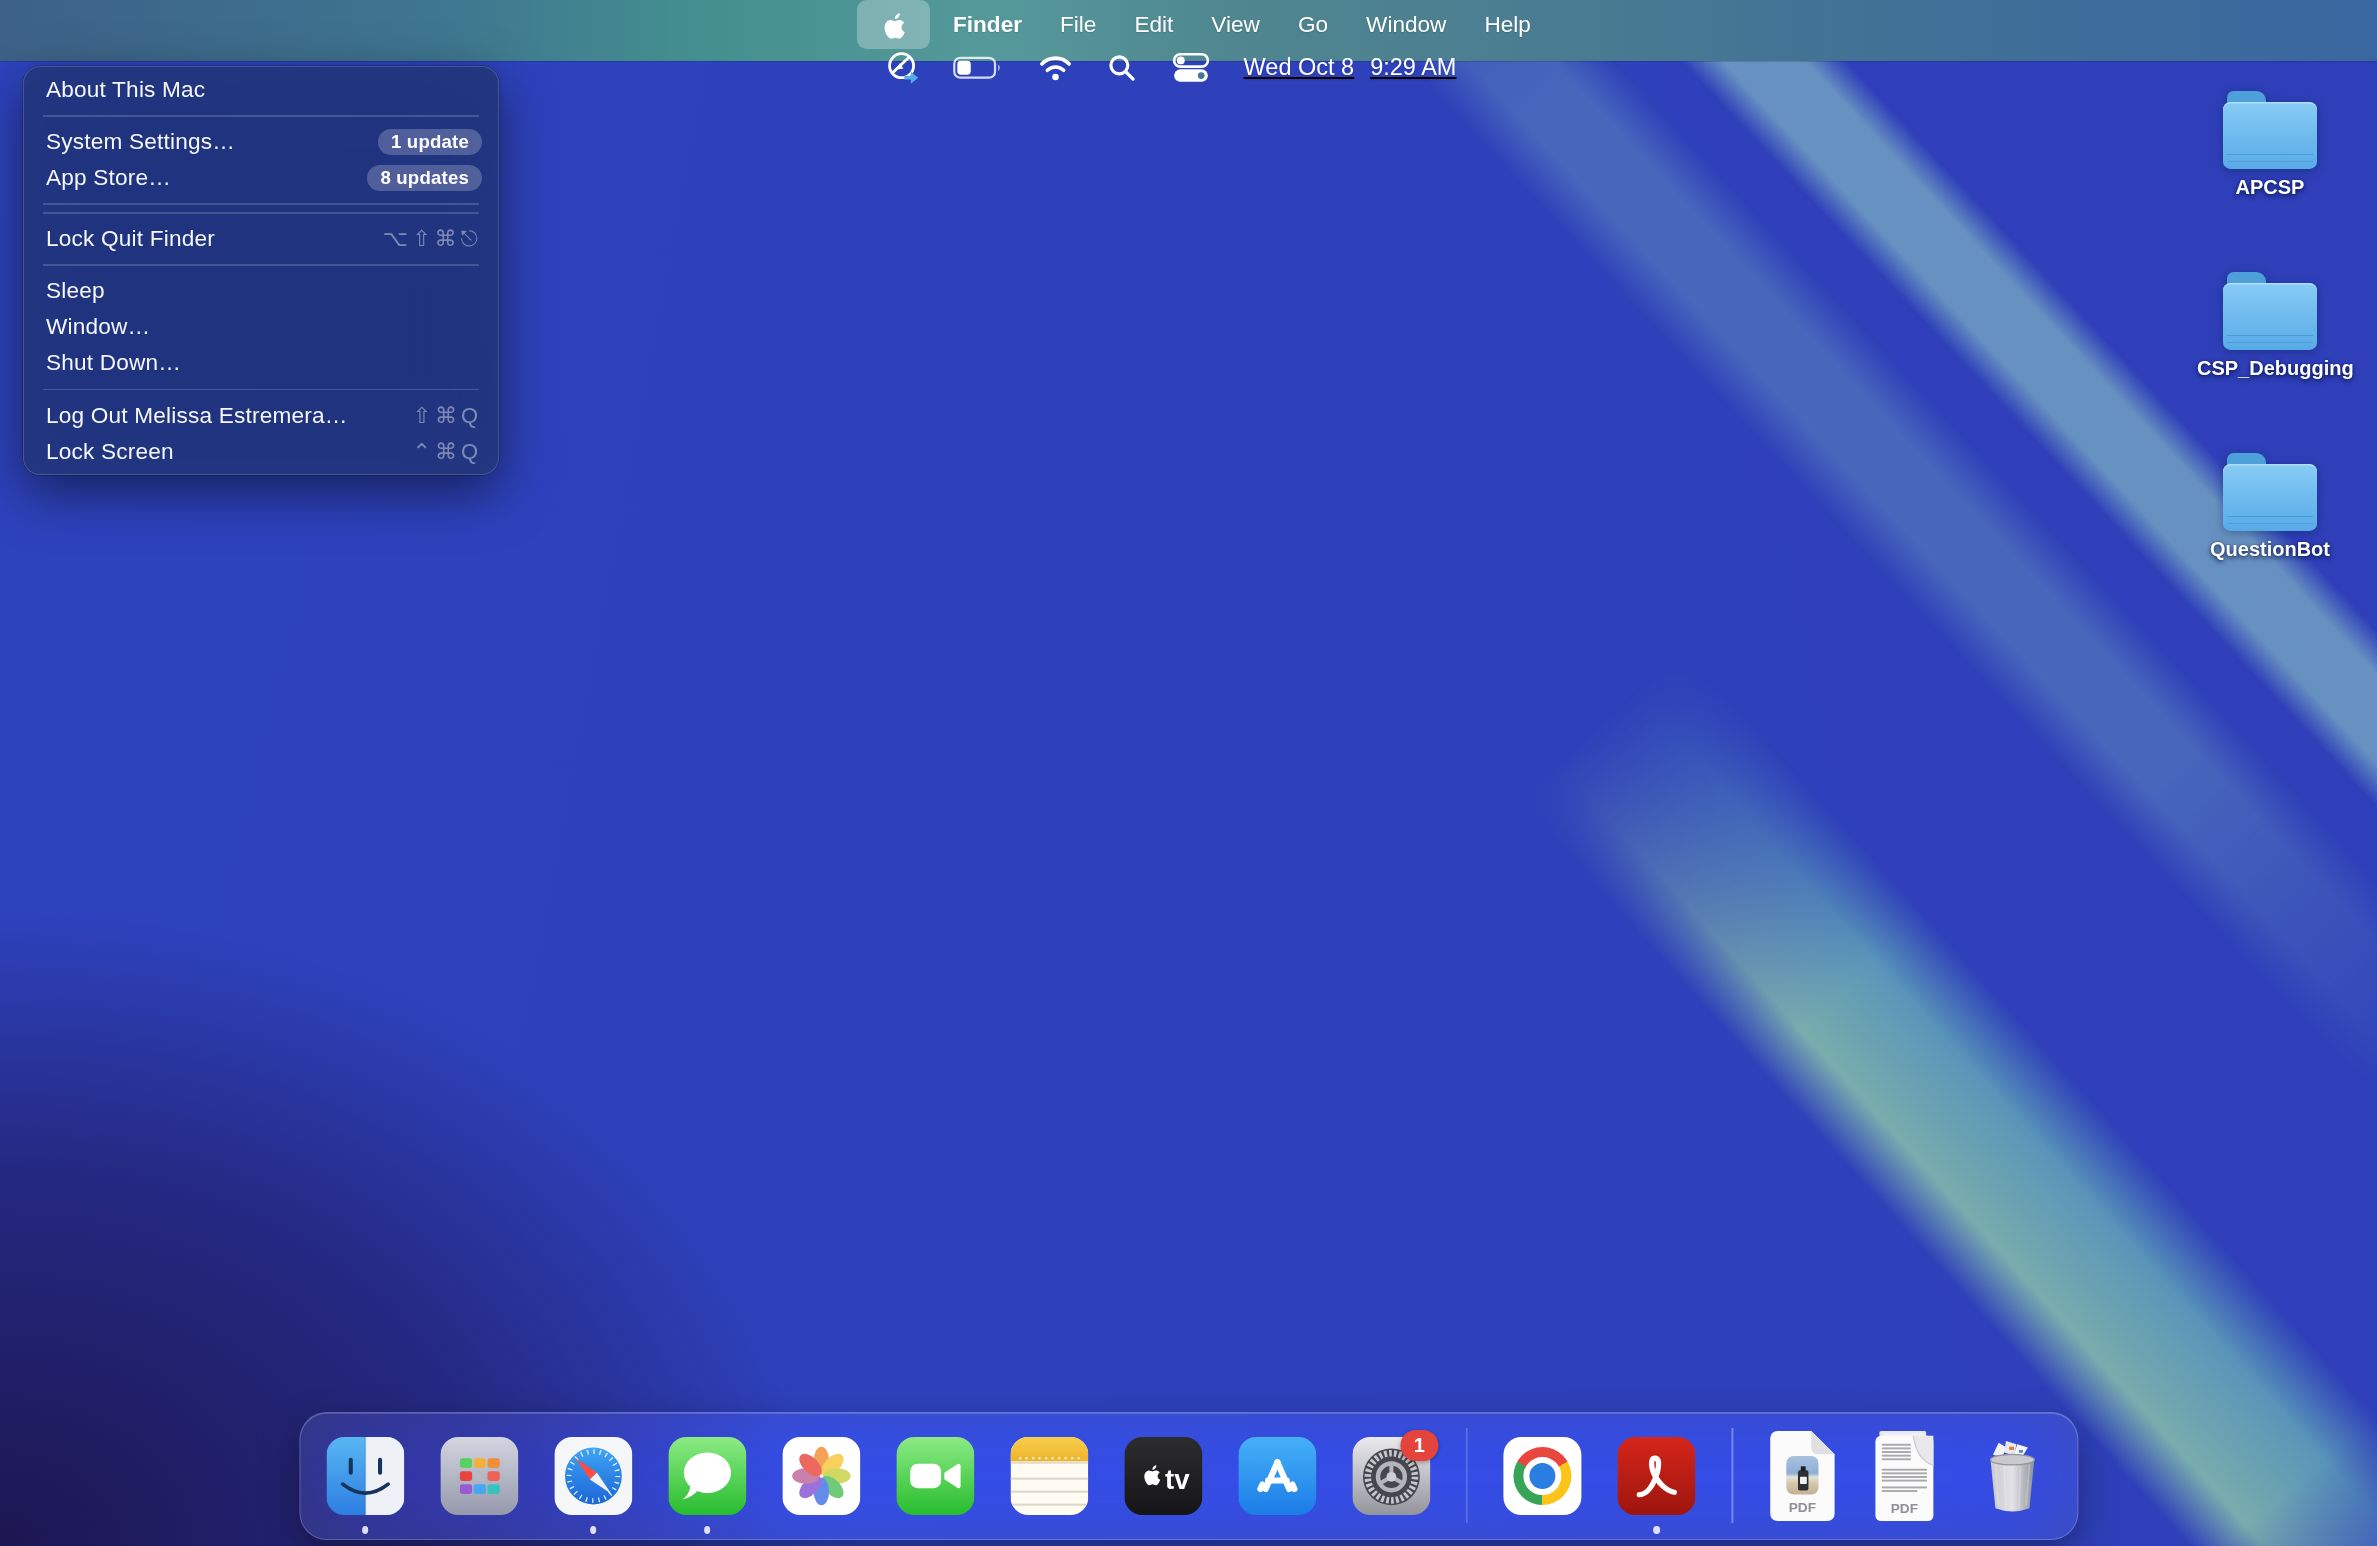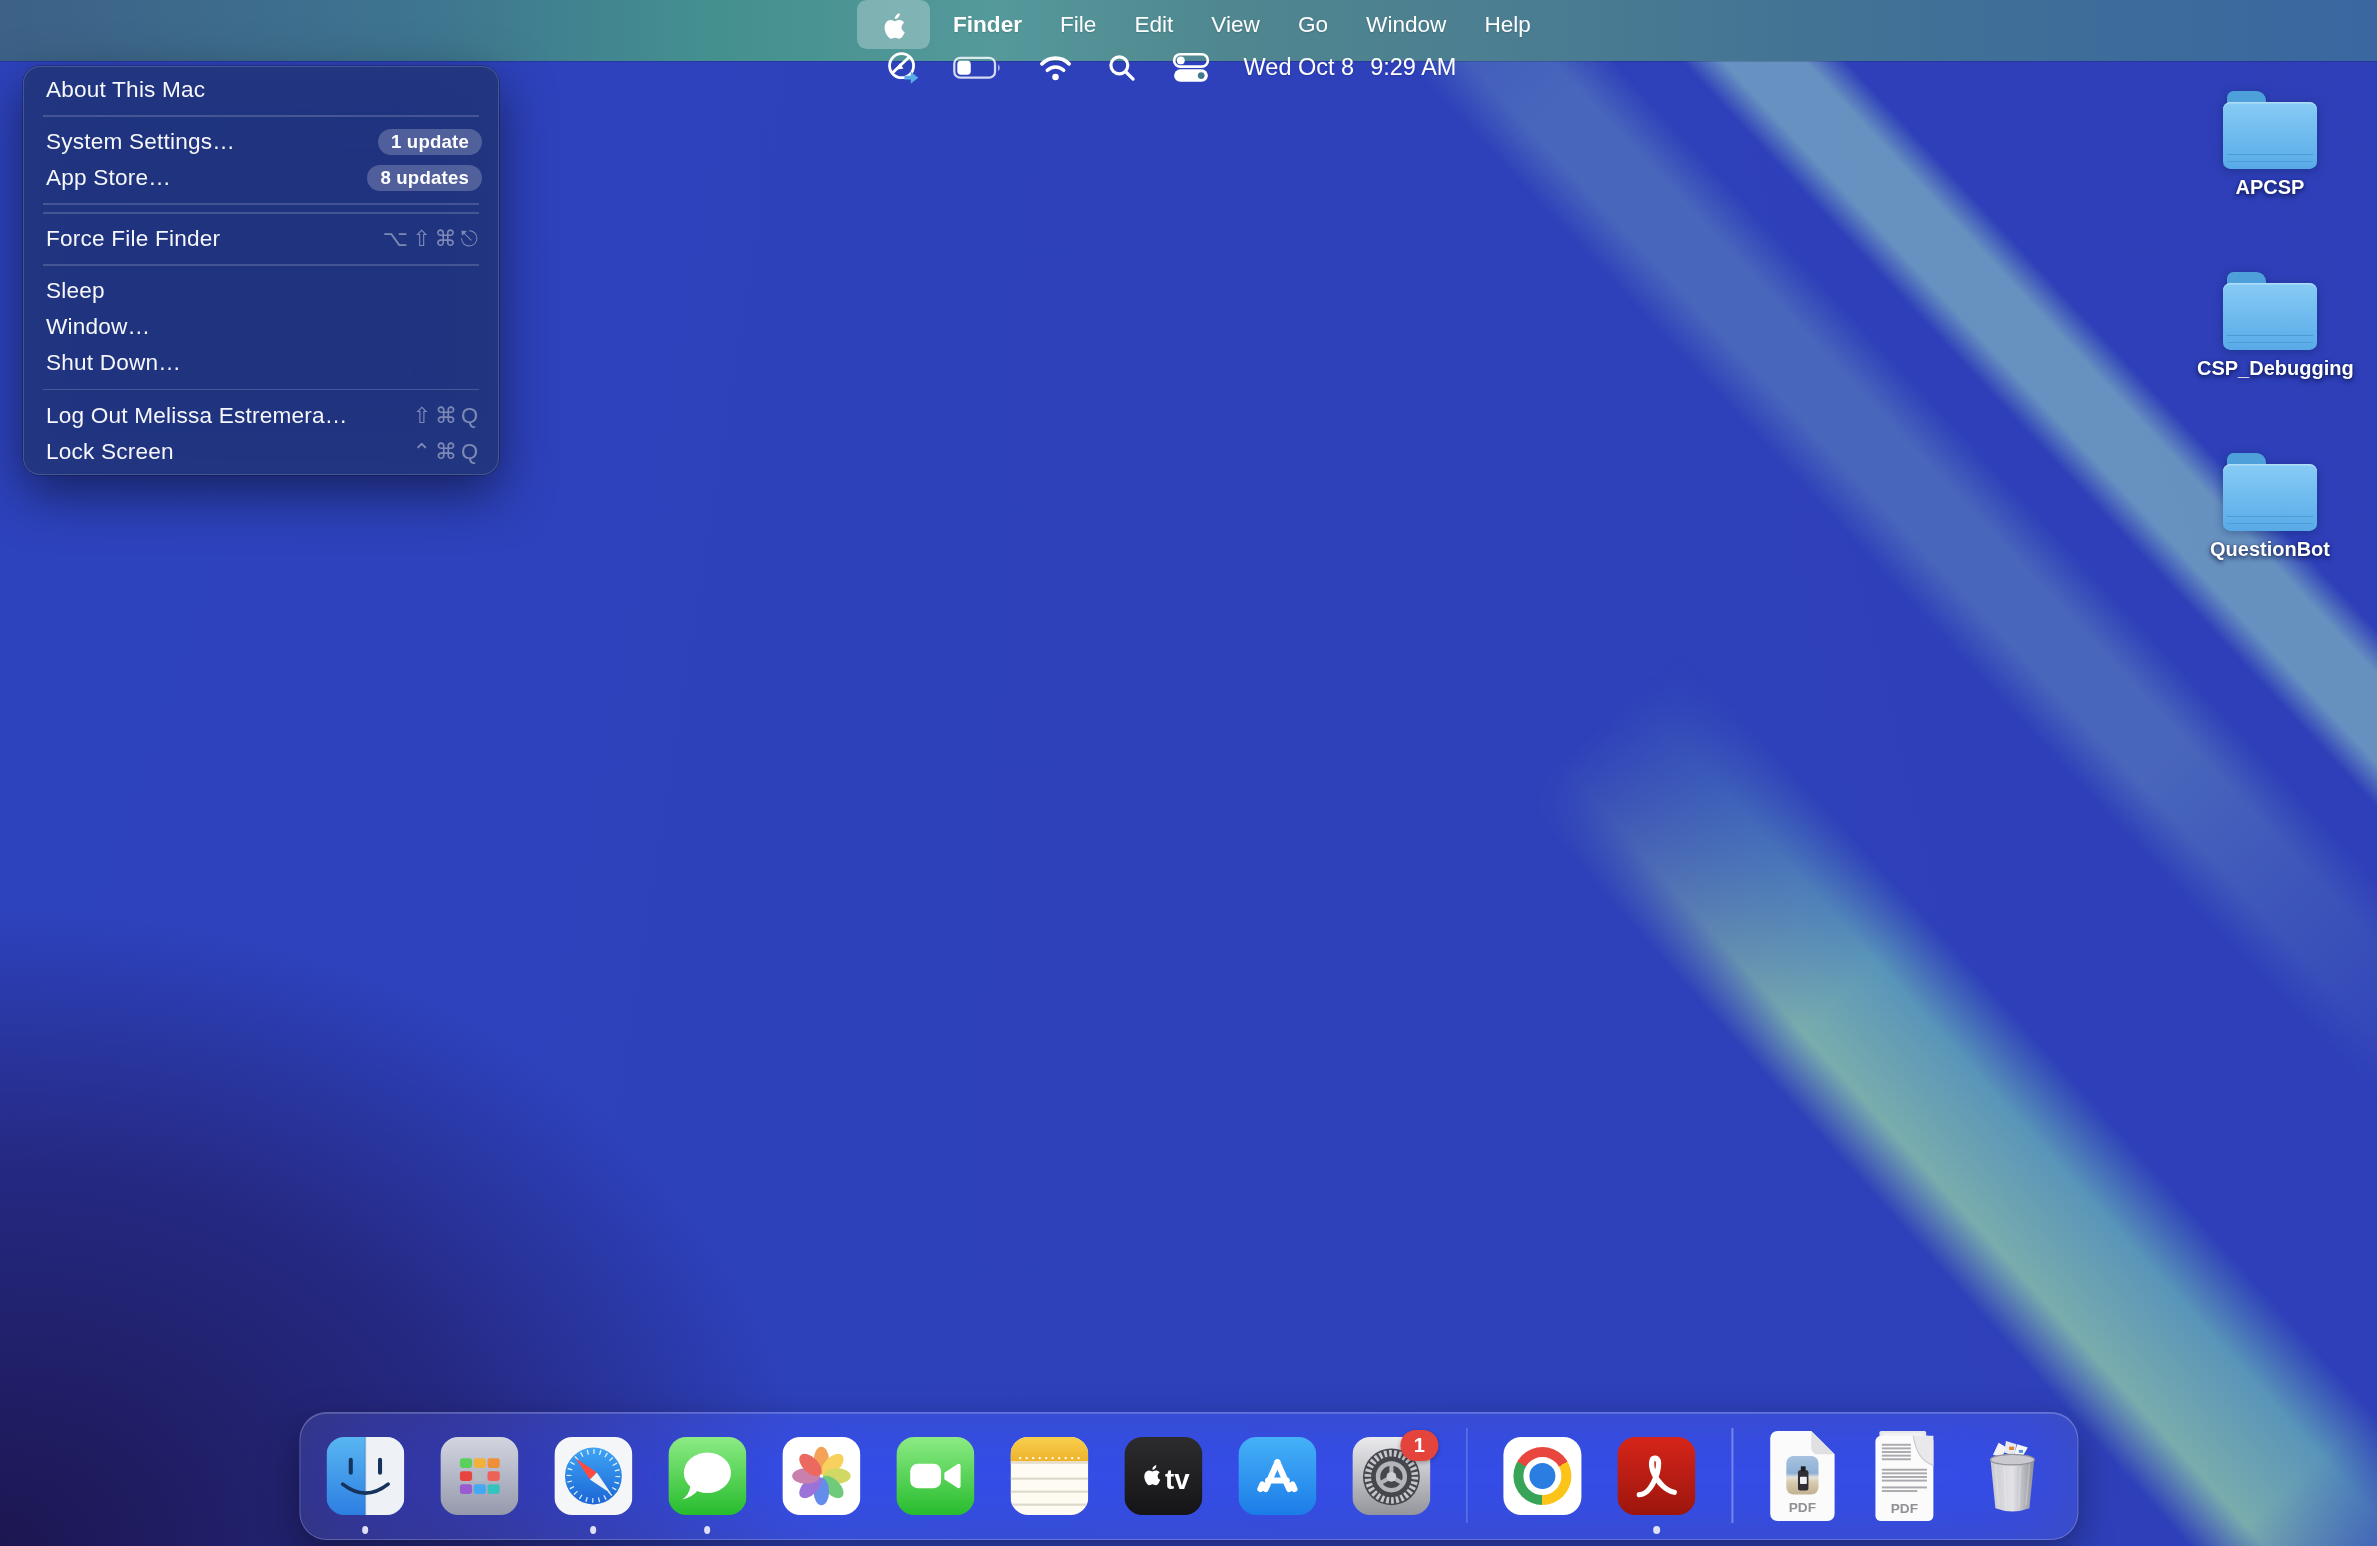--- a/index.html
+++ b/index.html
@@ -36,21 +36,21 @@
   .menubar{position:absolute;left:0;top:0;width:2377px;height:61px;z-index:50;
     display:flex;align-items:center;justify-content:space-between;
     background:linear-gradient(90deg,#3d6187 0%,#3e7590 18%,#44908f 30%,#55999b 42%,#4f868f 52%,#4c7f91 62%,#437394 76%,#3d6c9b 89%,#3a67a0 100%);
     box-shadow:0 0.8px 0 rgba(0,0,0,.18);flex-direction:column;}
   .mb-left{display:flex;align-items:center;height:100%;padding-left:11.3px;}
   .apple-menu-button{width:73px;height:49px;border-radius:9.7px;display:flex;align-items:center;justify-content:center;background:rgba(255,255,255,.28);}
   .apple-menu-button svg{display:block;}
   #mb-menus{display:flex;align-items:center;gap:38px;margin-left:22.6px;}
   .mb-menu{font-size:22.6px;color:#fff;font-weight:400;text-shadow:0 0.8px 1.6px rgba(0,0,0,.15);}
   .mb-menu.active{font-weight:700;}
-  .mb-right{display:flex;align-items:center;gap:32px;padding-right:37px;height:100%;}
+  .mb-right{display:flex;align-items:center;gap:32px;padding-right:37px;height:100%;text-decoration:underline;}
   .status-icon{display:flex;align-items:center;justify-content:center;}
   .mb-clock{font-size:23.5px;color:#fff;font-weight:500;display:flex;gap:16px;text-shadow:0 0.8px 1.6px rgba(0,0,0,.15);}
   
   .dropdown{position:absolute;left:23px;top:66px;width:474px;z-index:60;
     padding:4.9px 0;border-radius:17px;
     background:rgba(33,50,92,.62);
     backdrop-filter:blur(40px) brightness(.82) saturate(1.3);
     -webkit-backdrop-filter:blur(40px) brightness(.82) saturate(1.3);
     border:0.8px solid rgba(255,255,255,.16);
     box-shadow:0 0 0 0.8px rgba(0,0,0,.28),0 18px 52px rgba(0,0,0,.5);}
@@ -231,21 +231,21 @@
     </div>
     <div class="menu-item">
       <span class="mi-label">App Store…</span>
       <span class="mi-right">
         <span class="mi-badge">8 updates</span>
       </span>
     </div>
     <div class="menu-sep"></div>
     <div class="menu-sep"></div>
     <div class="menu-item">
-      <span class="mi-label">Force File Finder</span>
+      <span class="mi-label">Lock Quit Finder</span>
       <span class="mi-right">
         <span class="mi-shortcut">⌥⇧⌘⎋</span>
       </span>
     </div>
     <div class="menu-sep"></div>
     <div class="menu-item">
       <span class="mi-label">Sleep</span>
       <span class="mi-right"></span>
     </div>
     <div class="menu-item">

